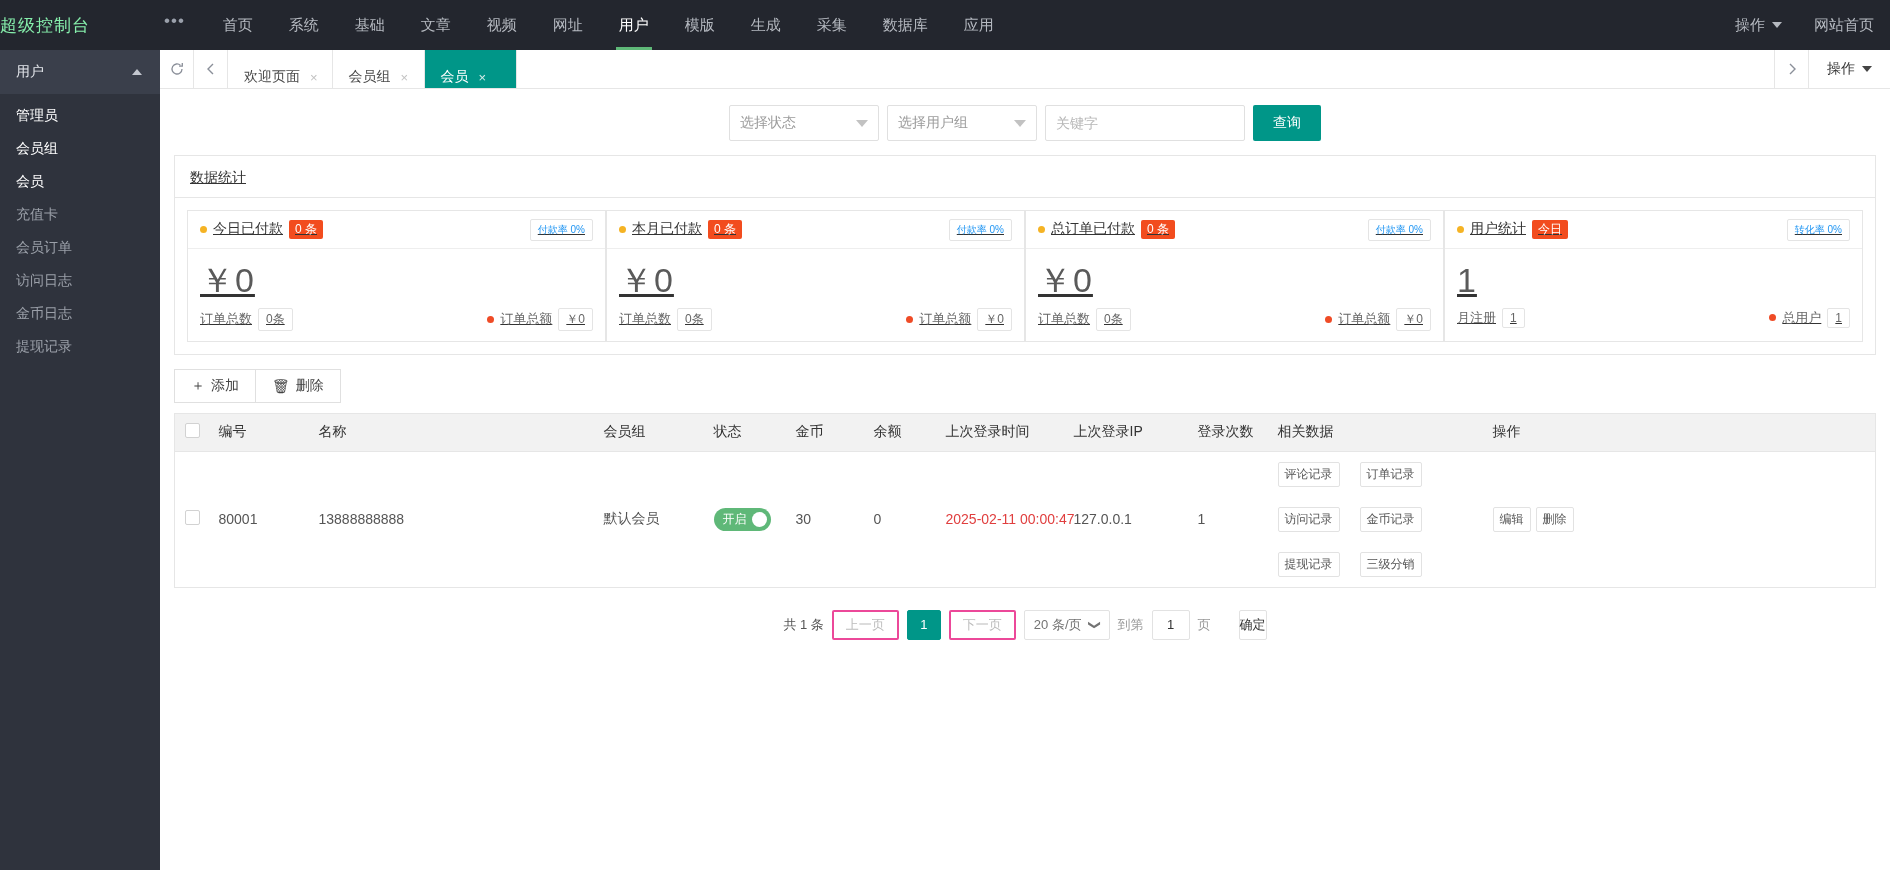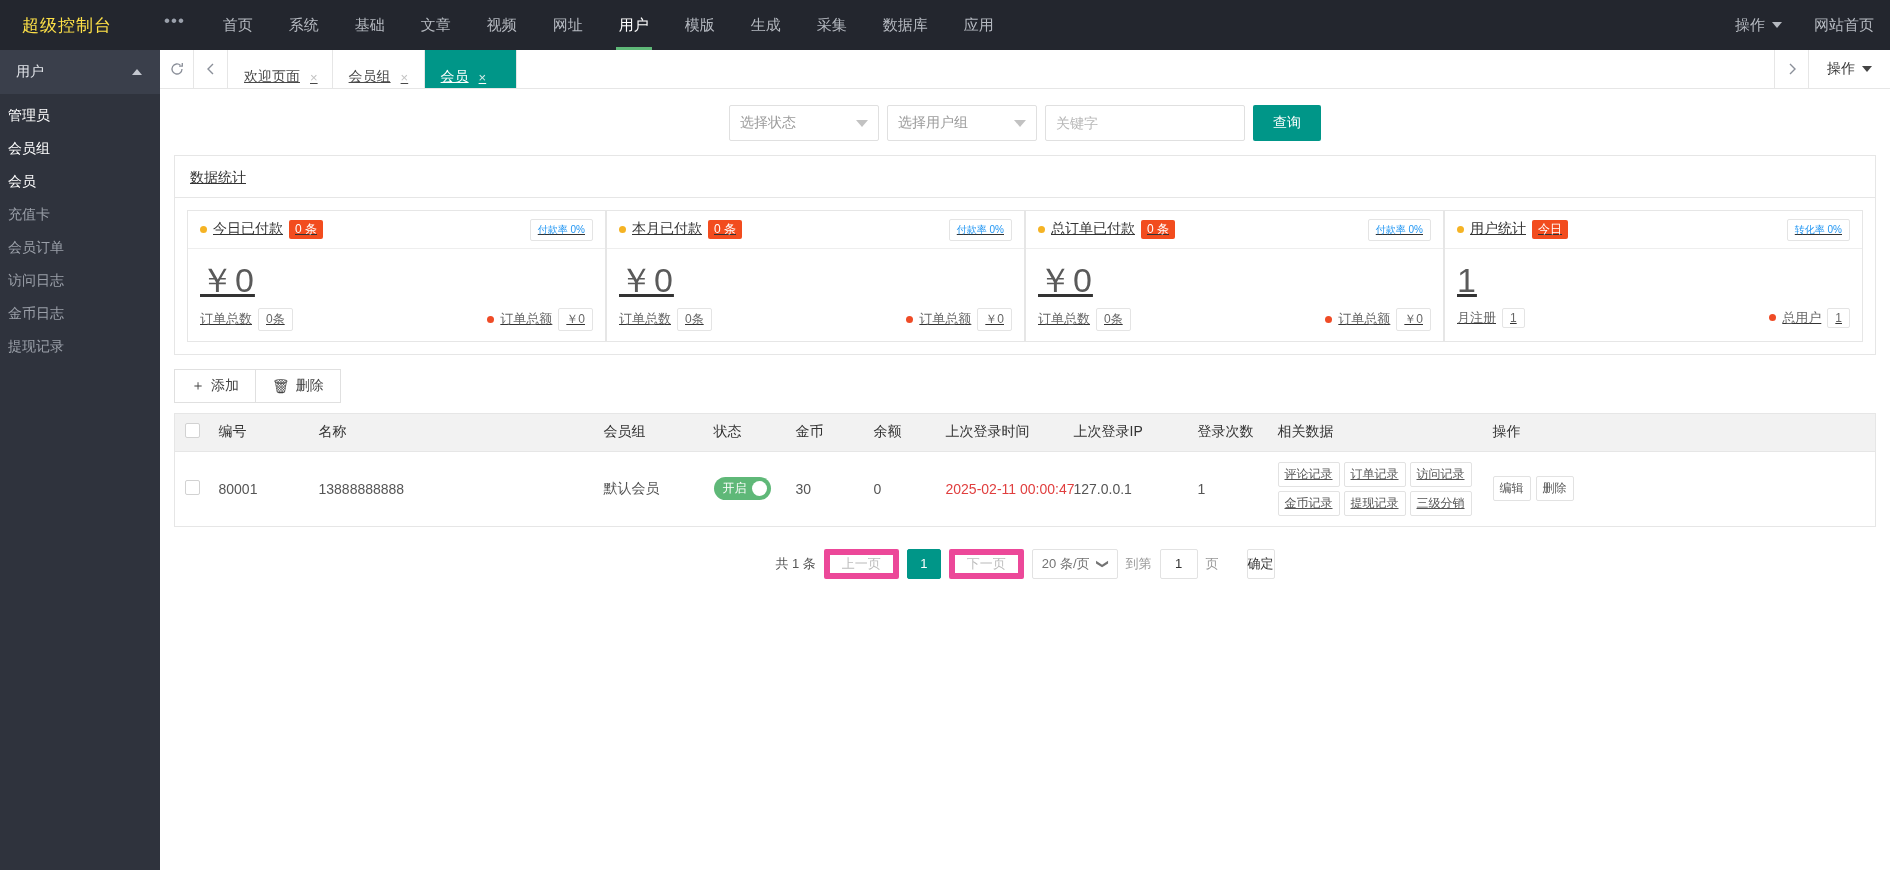--- a/index.html
+++ b/index.html
@@ -10,22 +10,22 @@
     overflow: hidden;
   }
 
   
   .topbar {
     height: 50px; background: #23262E;
     display: flex; align-items: center;
     position: relative;
   }
   .logo {
-    width: 160px; padding-left: 22px;
-    color: #fde047; font-size: 17px; letter-spacing: 1px;
+    width: 160px; 
+    color: #86efac; font-size: 17px; letter-spacing: 1px;
   }
   .dots {
     color: #9aa0ab; font-size: 17px; letter-spacing: 1px;
     padding: 0 4px; margin-right: 16px;
     line-height: 10px; position: relative; top: -4px;
   }
   .topnav { display: flex; height: 50px; }
   .topnav-item {
     padding: 0 18px; height: 50px; line-height: 50px;
     color: #b5b9c0; font-size: 15px; cursor: pointer;
@@ -64,42 +64,42 @@
     display: flex; align-items: center; justify-content: space-between;
     padding: 0 18px 0 16px; font-size: 14px; cursor: pointer;
   }
   .caret-up {
     width: 0; height: 0;
     border-left: 5px solid transparent; border-right: 5px solid transparent;
     border-bottom: 6px solid #c3c7cf;
   }
   .side-item {
     height: 33px; display: flex; align-items: center;
-    padding-left: 8px; color: #9ba0a9; font-size: 14px; cursor: pointer;
+    padding-left: 16px; color: #9ba0a9; font-size: 14px; cursor: pointer;
   }
   .side-item.active { color: #fff; }
   .side-spacer { height: 5px; }
 
   
   .main { flex: 1; background: #fff; display: flex; flex-direction: column; min-width: 0; }
 
   
   .tabbar {
     height: 39px; background: #fff; border-bottom: 1px solid #e6e6e6;
     display: flex; align-items: stretch; position: relative;
   }
   .tab-ctl {
     width: 34px; display: flex; align-items: center; justify-content: center;
     border-right: 1px solid #e6e6e6; color: #9aa0ab; cursor: pointer;
   }
   .tabs { display: flex; align-items: stretch; flex: 1; overflow: hidden; }
   .tab {
     display: flex; align-items: center; gap: 10px;
     padding: 16px 14px 0 16px; border-right: 1px solid #e6e6e6;
-    color: #4a4a4a; font-size: 14px; cursor: pointer; min-width: 92px; text-decoration: underline;
+    color: #4a4a4a; font-size: 14px; cursor: pointer; min-width: 92px;
   }
   .tab.active { background: #009688; color: #fff; }
   .tab .x { color: #c2c2c2; font-size: 13px; }
   .tab.active .x { color: #d6ece9; }
   .tab-right {
     display: flex; align-items: stretch; margin-left: auto;
   }
   .tab-next {
     width: 34px; display: flex; align-items: center; justify-content: center;
     border-left: 1px solid #e6e6e6; color: #9aa0ab; cursor: pointer;
@@ -218,35 +218,35 @@
     width: 15px; height: 15px; border: 1px solid #d2d2d2; background: #fff;
     border-radius: 2px; display: inline-block; cursor: pointer;
   }
   .switch {
     display: inline-flex; align-items: center; gap: 5px;
     background: #5FB878; border-radius: 13px; height: 23px;
     padding: 0 4px 0 9px; color: #fff; font-size: 12px; cursor: pointer;
   }
   .switch .knob { width: 15px; height: 15px; border-radius: 50%; background: #fff; }
   .date-red { color: #e03e3e; white-space: nowrap; }
-  .linkgrid { display: flex; flex-wrap: wrap; gap: 4px; max-width: 200px; text-decoration: underline; }
+  .linkgrid { display: flex; flex-wrap: wrap; gap: 20px; max-width: 200px; }
   .linkbtn {
     border: 1px solid #e2e2e2; background: #fff; color: #555;
     font-size: 12px; padding: 3px 6px; border-radius: 2px; cursor: pointer;
     white-space: nowrap;
   }
   .opbtns { display: flex; gap: 5px; }
 
   
   .pager {
     display: flex; align-items: center; justify-content: center;
     gap: 8px; padding: 22px 0 30px 0; font-size: 13px; color: #555;
   }
   .pg-btn {
-    min-width: 44px; height: 30px; border: 6px solid #ec4899; background: #fff;
+    min-width: 44px; height: 30px; border: 2px solid #ec4899; background: #fff;
     display: flex; align-items: center; justify-content: center;
     padding: 0 12px; border-radius: 2px; cursor: pointer; color: #bdbdbd;
     font-size: 13px; font-family: "Liberation Sans", sans-serif;
   }
   .pg-num {
     width: 34px; height: 30px; border: 1px solid #009688; background: #009688;
     color: #fff; display: flex; align-items: center; justify-content: center;
     border-radius: 2px; cursor: pointer; font-size: 13px;
   }
   .pg-sel {

